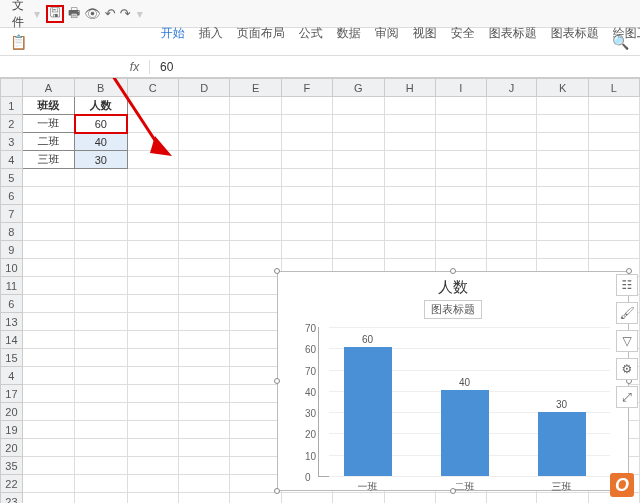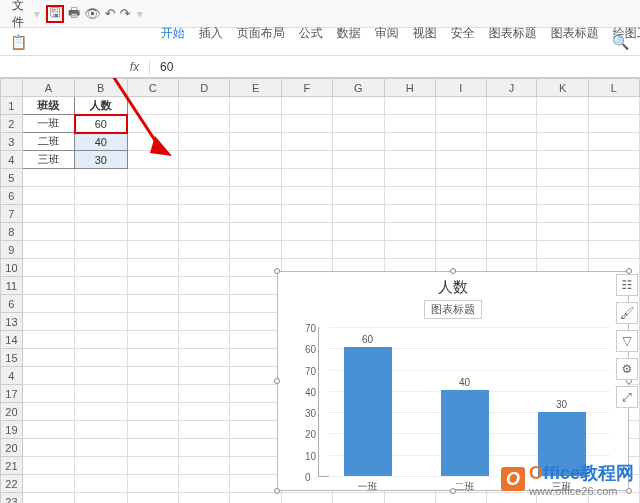--- a/index.html
+++ b/index.html
@@ -423,21 +423,21 @@
           <td class=""></td>
           <td class=""></td>
           <td class=""></td>
           <td class=""></td>
           <td class=""></td>
           <td class=""></td>
           <td class=""></td>
           <td class=""></td>
         </tr>
         <tr>
-          <th class="rowhead">21</th>
+          <th class="rowhead">35</th>
           <td class=""></td>
           <td class=""></td>
           <td class=""></td>
           <td class=""></td>
           <td class=""></td>
           <td class=""></td>
           <td class=""></td>
           <td class=""></td>
           <td class=""></td>
           <td class=""></td>
@@ -543,18 +543,14 @@
   <div class="side-tools">
     <div class="side-btn">☷</div>
     <div class="side-btn">🖌</div>
     <div class="side-btn">▽</div>
     <div class="side-btn">⚙</div>
     <div class="side-btn">⤢</div>
   </div>
 
   <div class="watermark">
     <div class="wm-logo">O</div>
-    <div>
-      <span class="wm-o">O</span><span class="wm-rest">ffice教程网</span>
-      <div class="wm-url">www.office26.com</div>
-    </div>
   </div>
 </div>
 
 </body></html>

